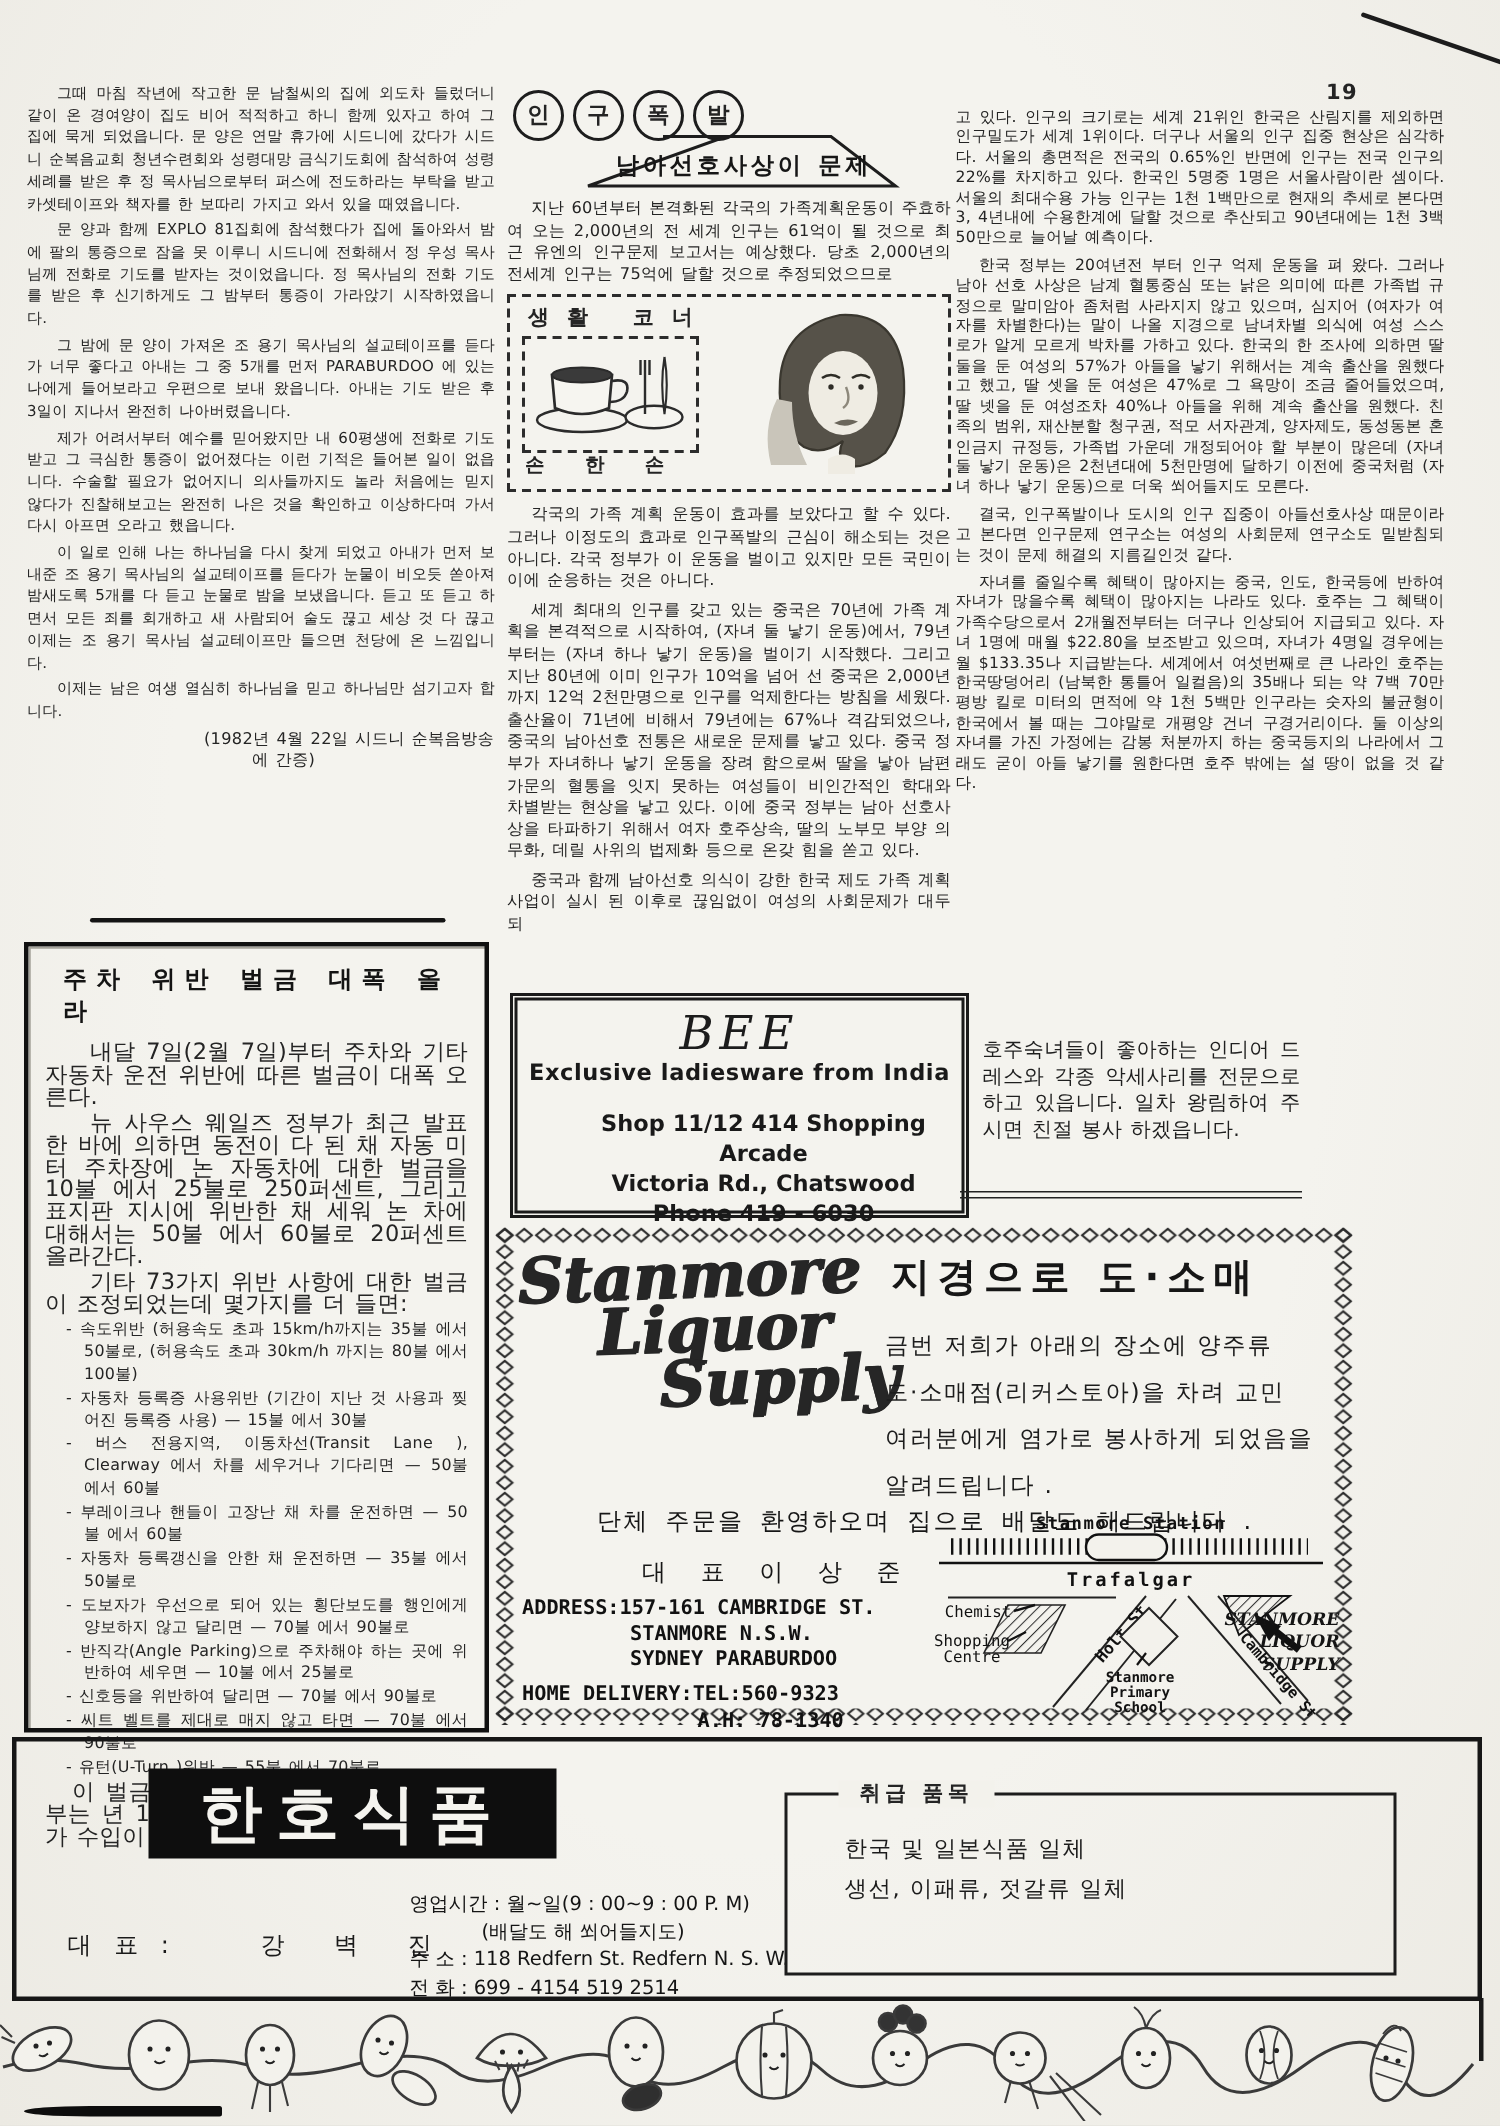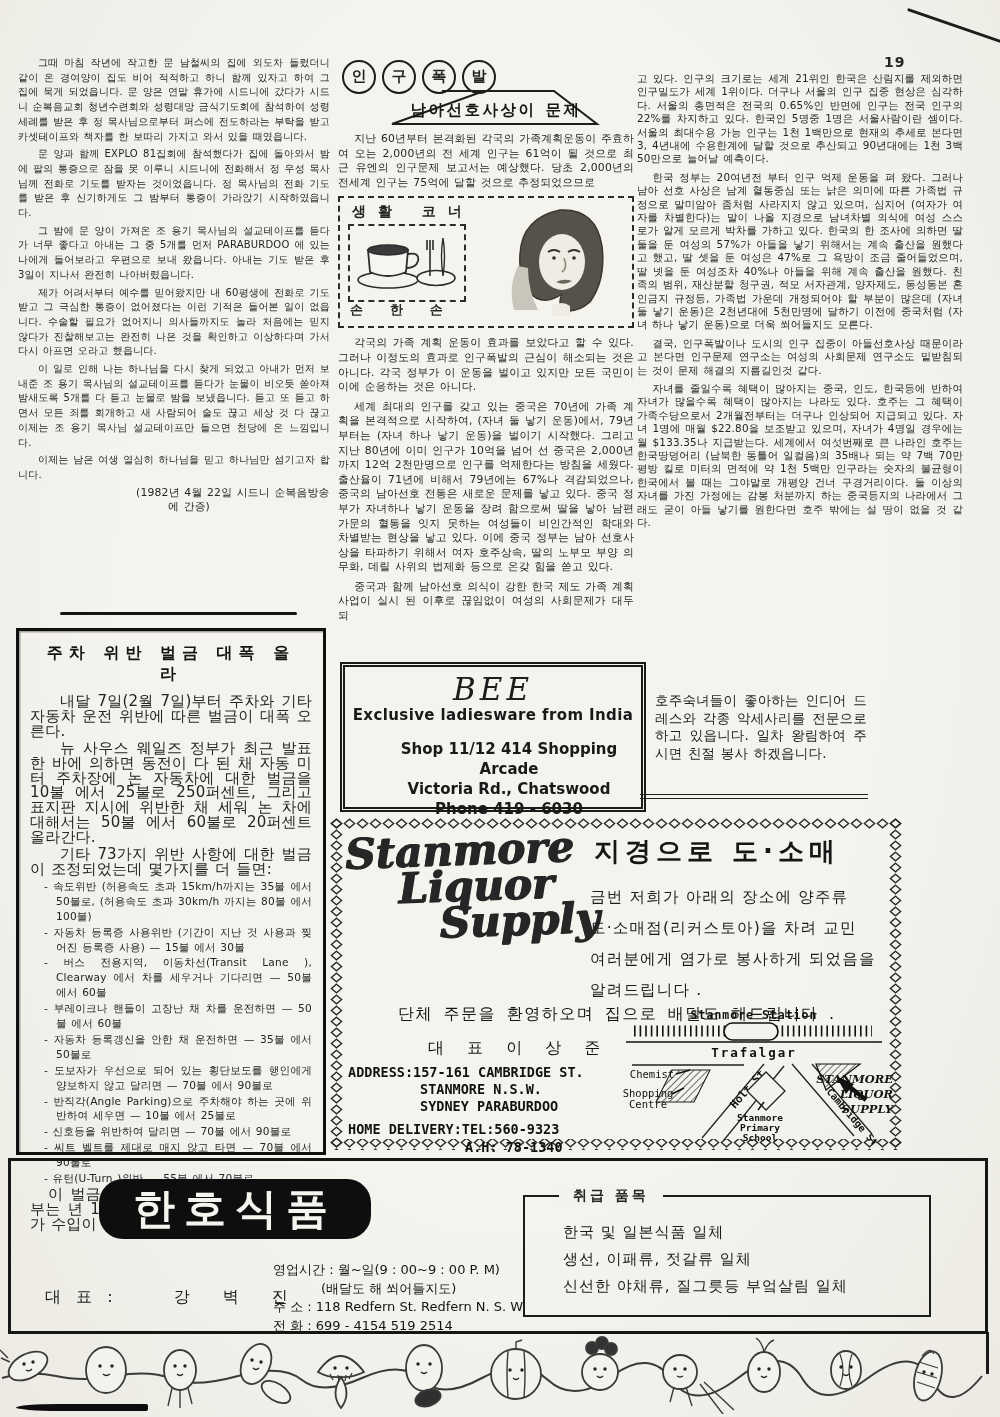--- a/index.html
+++ b/index.html
@@ -29,21 +29,21 @@
   
   .life-box{position:relative;border:2px dashed #2c2c2c;height:128px;margin:6px 0 8px;}
   .life-title{position:absolute;left:12px;top:5px;font-size:14px;font-weight:bold;letter-spacing:12px;}
   .life-inner{position:absolute;left:8px;top:26px;width:114px;height:74px;border:2px dashed #2c2c2c;}
   .life-caption{position:absolute;left:10px;top:103px;width:110px;font-size:13px;font-weight:bold;
     word-spacing:22px;white-space:nowrap;}
   .portrait{position:absolute;right:10px;top:8px;}
   
   .parking{left:16px;top:628px;width:310px;height:527px;border:3.5px solid #101010;
     box-shadow:inset 1.5px 1.5px 0 #a5a39a;padding:12px 11px;box-sizing:border-box;}
-  .parking h2{margin:0 12px 9px;text-align:center;font-size:16px;letter-spacing:6px;font-weight:bold;color:#141414;}
+  .parking h2{margin:0 12px 9px;font-size:16px;letter-spacing:6px;font-weight:bold;color:#141414;}
   .parking p{font-size:15px;line-height:14.9px;margin:0 0 2px;text-indent:2em;}
   .parking .bullet{font-size:10.6px;line-height:14.9px;margin:0 0 1px 10px;padding-left:16px;text-indent:-12px;text-align:justify;letter-spacing:.2px;}
   .parking .outro{text-indent:1.2em;}
   
   .bee{left:340px;top:662px;width:306px;height:150px;border:5px double #1a1a1a;
     box-sizing:border-box;text-align:center;padding-top:5px;}
   .bee-name{font-family:"DejaVu Serif", serif;font-style:italic;font-size:31px;letter-spacing:4px;color:#1c1c1c;line-height:34px;}
   .bee-tag{font-size:15px;font-weight:bold;letter-spacing:.4px;color:#191919;}
   .bee-addr{font-size:15px;font-weight:bold;line-height:20px;color:#191919;padding-left:32px;}
   .bee-gap{height:15px;}
@@ -61,21 +61,21 @@
   .stan-rep{left:428px;top:1038px;font-size:16px;letter-spacing:9px;color:#161616;text-align:center;}
   .stan-addr{left:348px;top:1064px;font-family:"DejaVu Sans Mono", monospace;font-size:13.5px;
     font-weight:bold;line-height:17px;color:#111;}
   .stan-addr .ind{padding-left:72px;}
   .stan-del{left:348px;top:1120px;font-family:"DejaVu Sans Mono", monospace;font-size:13.5px;
     font-weight:bold;line-height:18px;color:#111;}
   .stan-del .ind{padding-left:117px;}
   
   .hanho{left:8px;top:1158px;width:980px;height:176px;border:3px solid #161616;box-sizing:border-box;}
   .hanho-title{position:absolute;left:88px;top:18px;width:272px;height:60px;background:#0e0e0e;
-    color:#f5f4ef;text-align:center;line-height:60px;font-size:42px;font-weight:bold;letter-spacing:9px;border-radius:24px;}
+    color:#f5f4ef;text-align:center;line-height:60px;font-size:42px;font-weight:bold;letter-spacing:9px;}
   .hanho-rep{position:absolute;left:34px;top:126px;font-size:16px;letter-spacing:5px;color:#1a1a1a;}
   .hanho-rep .nm{margin-left:46px;letter-spacing:14px;}
   .hanho-info{position:absolute;left:262px;top:100px;font-size:13px;line-height:18.5px;color:#141414;}
   .hanho-info .ind{padding-left:48px;}
   .items-box{position:absolute;left:512px;top:34px;width:404px;height:118px;border:2px solid #1c1c1c;}
   .items-title{position:absolute;left:34px;top:-10px;background:#f3f2ec;padding:0 14px;
     font-size:14px;font-weight:bold;letter-spacing:3px;}
   .items-list{position:absolute;left:38px;top:22px;font-size:15px;line-height:27px;letter-spacing:1px;color:#1b1b1b;}
   
   .swoosh{left:908px;top:8px;width:104px;height:3px;background:#1c1c1c;transform:rotate(19deg);transform-origin:left top;border-radius:2px;}
@@ -271,21 +271,20 @@
       <div>영업시간 : 월~일(9 : 00~9 : 00 P. M)</div>
       <div class="ind">(배달도 해 쐬어들지도)</div>
       <div>주      소 : 118  Redfern St. Redfern N. S. W.</div>
       <div>전      화 : 699 - 4154    519 2514</div>
     </div>
     <div class="items-box">
       <div class="items-title">취급 품목</div>
       <div class="items-list">
         <div>한국 및 일본식품 일체</div>
         <div>생선, 이패류, 젓갈류 일체</div>
-        <div>신선한 야채류, 질그릇등 부엌살림 일체</div>
       </div>
     </div>
   </div>
 
   <svg class="abs" style="left:0;top:1332px" width="1000" height="82" viewBox="0 0 1000 82">
     <path d="M2,46 Q30,38 56,44 T116,44 T172,47 T238,44 T302,48 T362,46 T422,48 T482,46 T548,48 T612,44 T672,48 T738,46 T802,46 T868,46 T932,48 T982,44" fill="none" stroke="#3a3a3a" stroke-width="2"></path>
     <g fill="#f3f2ec" stroke="#3a3a3a" stroke-width="1.8">
       <ellipse cx="28" cy="34" rx="21" ry="12" transform="rotate(-28 28 34)"></ellipse>
       <path d="M8,26 L0,18 M10,30 L1,26" stroke-width="1.4"></path>
       <ellipse cx="106" cy="38" rx="20" ry="23"></ellipse>

